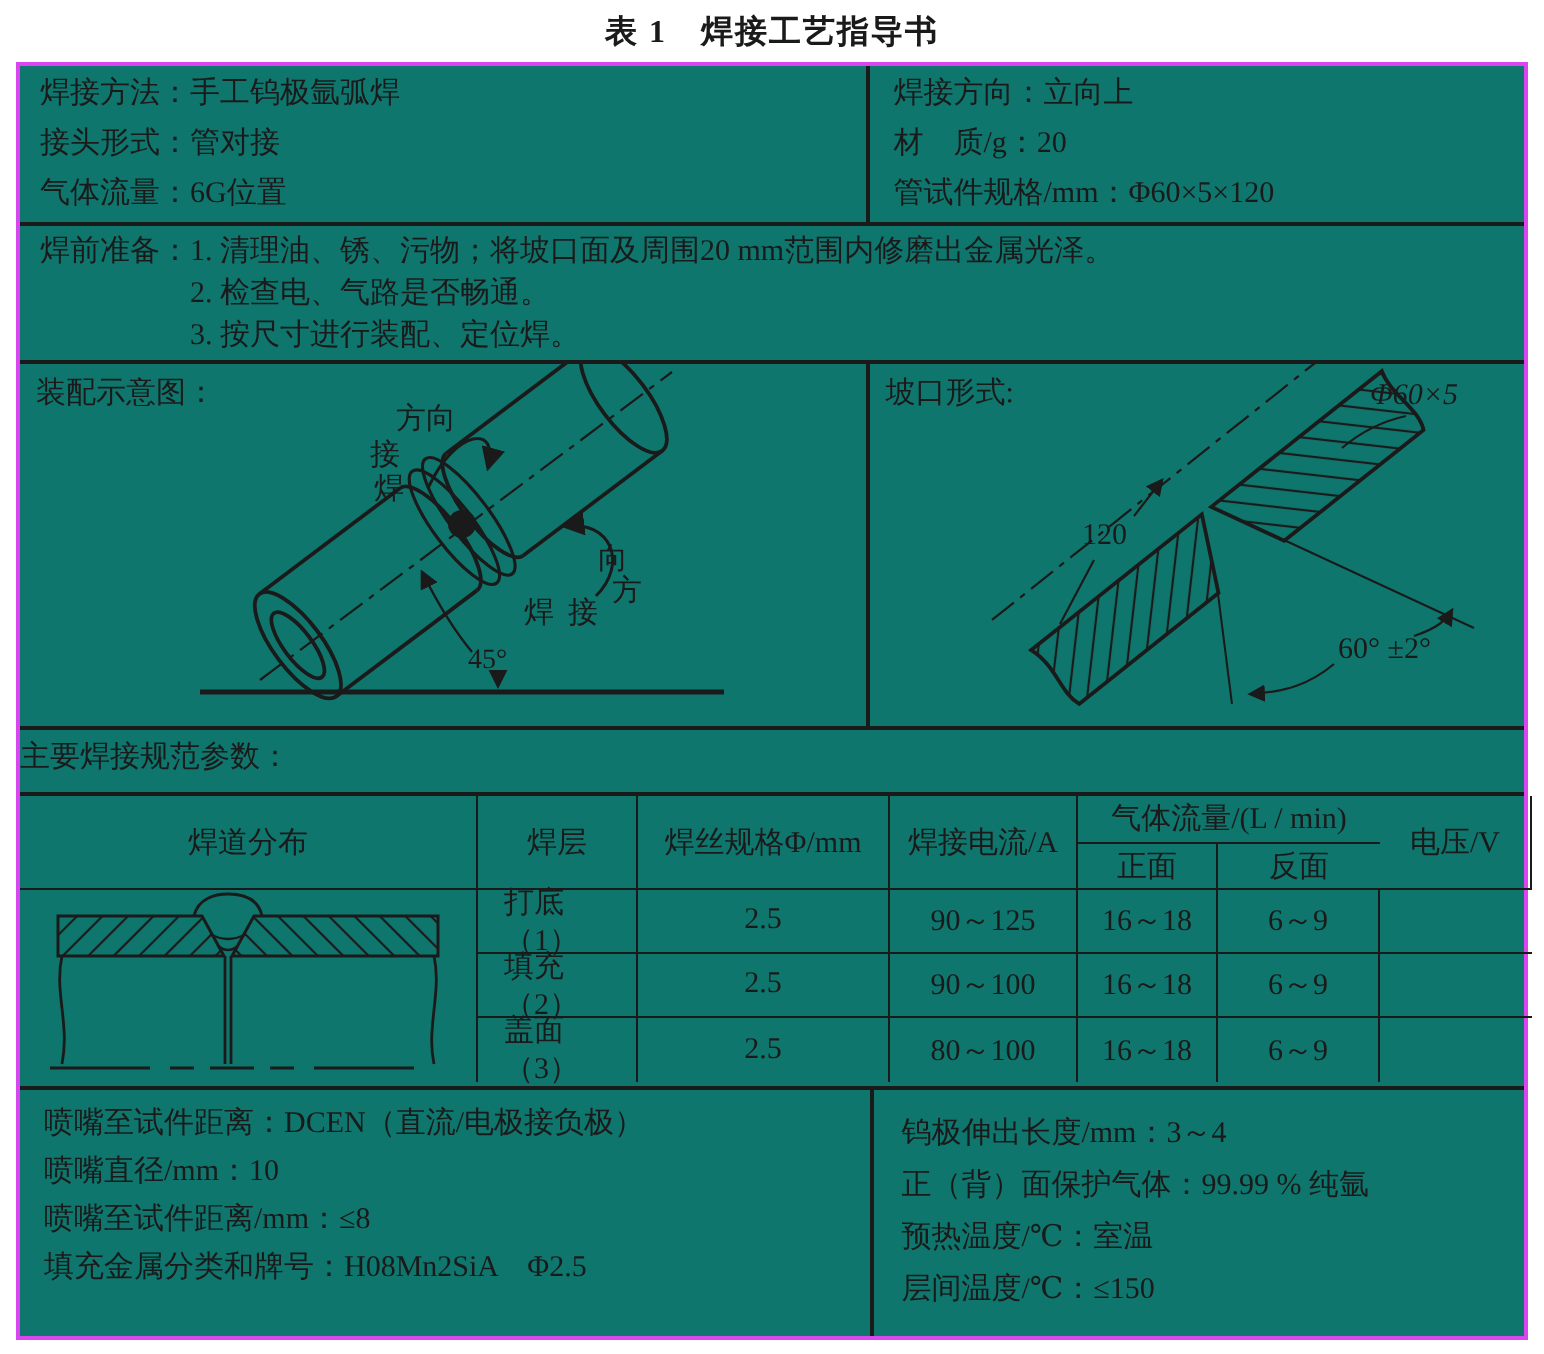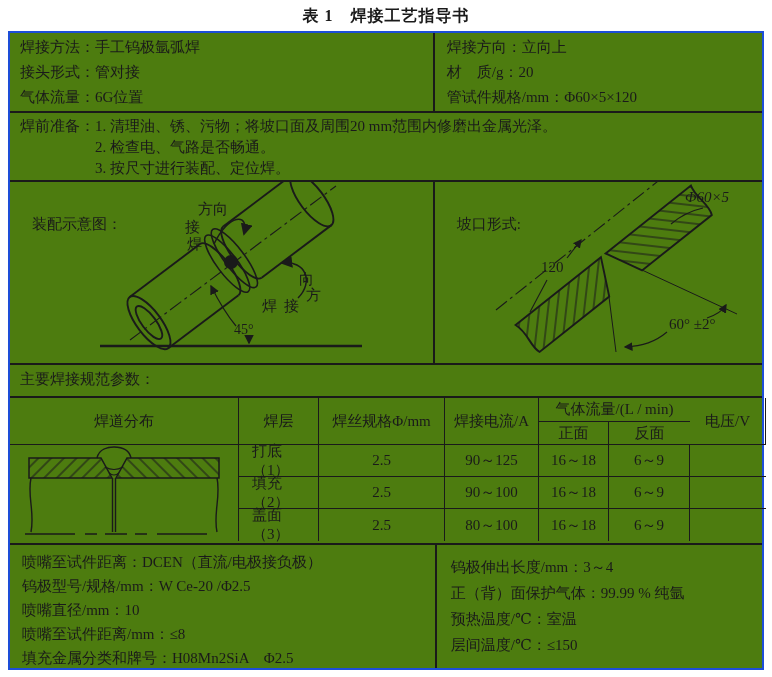--- a/index.html
+++ b/index.html
@@ -8,40 +8,40 @@
     width:772px; height:677px; position:relative;
     font-family:"Liberation Serif","DejaVu Serif",serif;
     color:#1a1a1a; font-size:15px;
   }
   .title {
     position:absolute; top:6px; left:0; width:100%;
     text-align:center; font-weight:bold; font-size:16px; letter-spacing:1px;
   }
   .outer {
     position:absolute; left:8px; top:31px; width:756px; height:639px;
-    border:2px solid #1d4ed8; background:#4d7c0f;
+    border:2px solid #d946ef; background:#0f766e;
   }
   .row { display:flex; border-bottom:2px solid #1a1a1a; width:100%; }
   .r1 { height:80px; }
   .r2 { height:69px; }
   .r3 { height:183px; }
   .r4 { height:33px; }
   .r5 { height:145px; border-bottom:none; }
   .r6 { height:125px; border-bottom:none; border-top:2px solid #1a1a1a; }
   .cell-l { border-right:2px solid #1a1a1a; }
   .r1 .cell-l { width:427px; padding:2px 0 0 10px; line-height:25px; }
   .r1 .cell-r { width:329px; padding:2px 0 0 12px; line-height:25px; }
   .r2 { padding:3px 0 0 10px; }
   .prep-flex { display:flex; line-height:21px; }
   .prep-lines div { line-height:21px; }
   .r3 .cell-l { width:427px; position:relative; }
   .r3 .cell-r { width:329px; position:relative;text-decoration:underline; }
-  .diag-label { position:absolute; left:22px; top:5px; z-index:2;margin-top:28px; }
+  .diag-label { position:absolute; left:8px; top:5px; z-index:2; }
   .diag-svg { position:absolute; left:0; top:0; }
-  .r4 { line-height:29px; padding-left:10px; }
+  .r4 { line-height:29px; }
   .ptable {
     display:grid; width:756px; height:143px;
     grid-template-columns:229px 80px 126px 94px 70px 81px 76px;
     grid-template-rows:24px 23px 32px 32px 32px;
   }
   .pc { border-right:1.5px solid #1a1a1a; border-bottom:1.5px solid #1a1a1a;
         display:flex; align-items:center; justify-content:center; text-align:center; }
   .pc.no-r { border-right:none; }
   .pc.no-b { border-bottom:none; }
   .pc.span2r { grid-row:span 2; }
@@ -223,21 +223,20 @@
       <div class="pc no-b">80～100</div>
       <div class="pc no-b">16～18</div>
       <div class="pc no-b">6～9</div>
       <div class="pc no-r no-b"></div>
     </div>
   </div>
 
   <div class="row r6">
     <div class="cell-l">
       <div>喷嘴至试件距离：DCEN（直流/电极接负极）</div>
-      <div>钨极型号/规格/mm：W Ce-20 /Φ2.5</div>
       <div>喷嘴直径/mm：10</div>
       <div>喷嘴至试件距离/mm：≤8</div>
       <div>填充金属分类和牌号：H08Mn2SiA　Φ2.5</div>
     </div>
     <div class="cell-r">
       <div>钨极伸出长度/mm：3～4</div>
       <div>正（背）面保护气体：99.99 % 纯氩</div>
       <div>预热温度/℃：室温</div>
       <div>层间温度/℃：≤150</div>
     </div>

